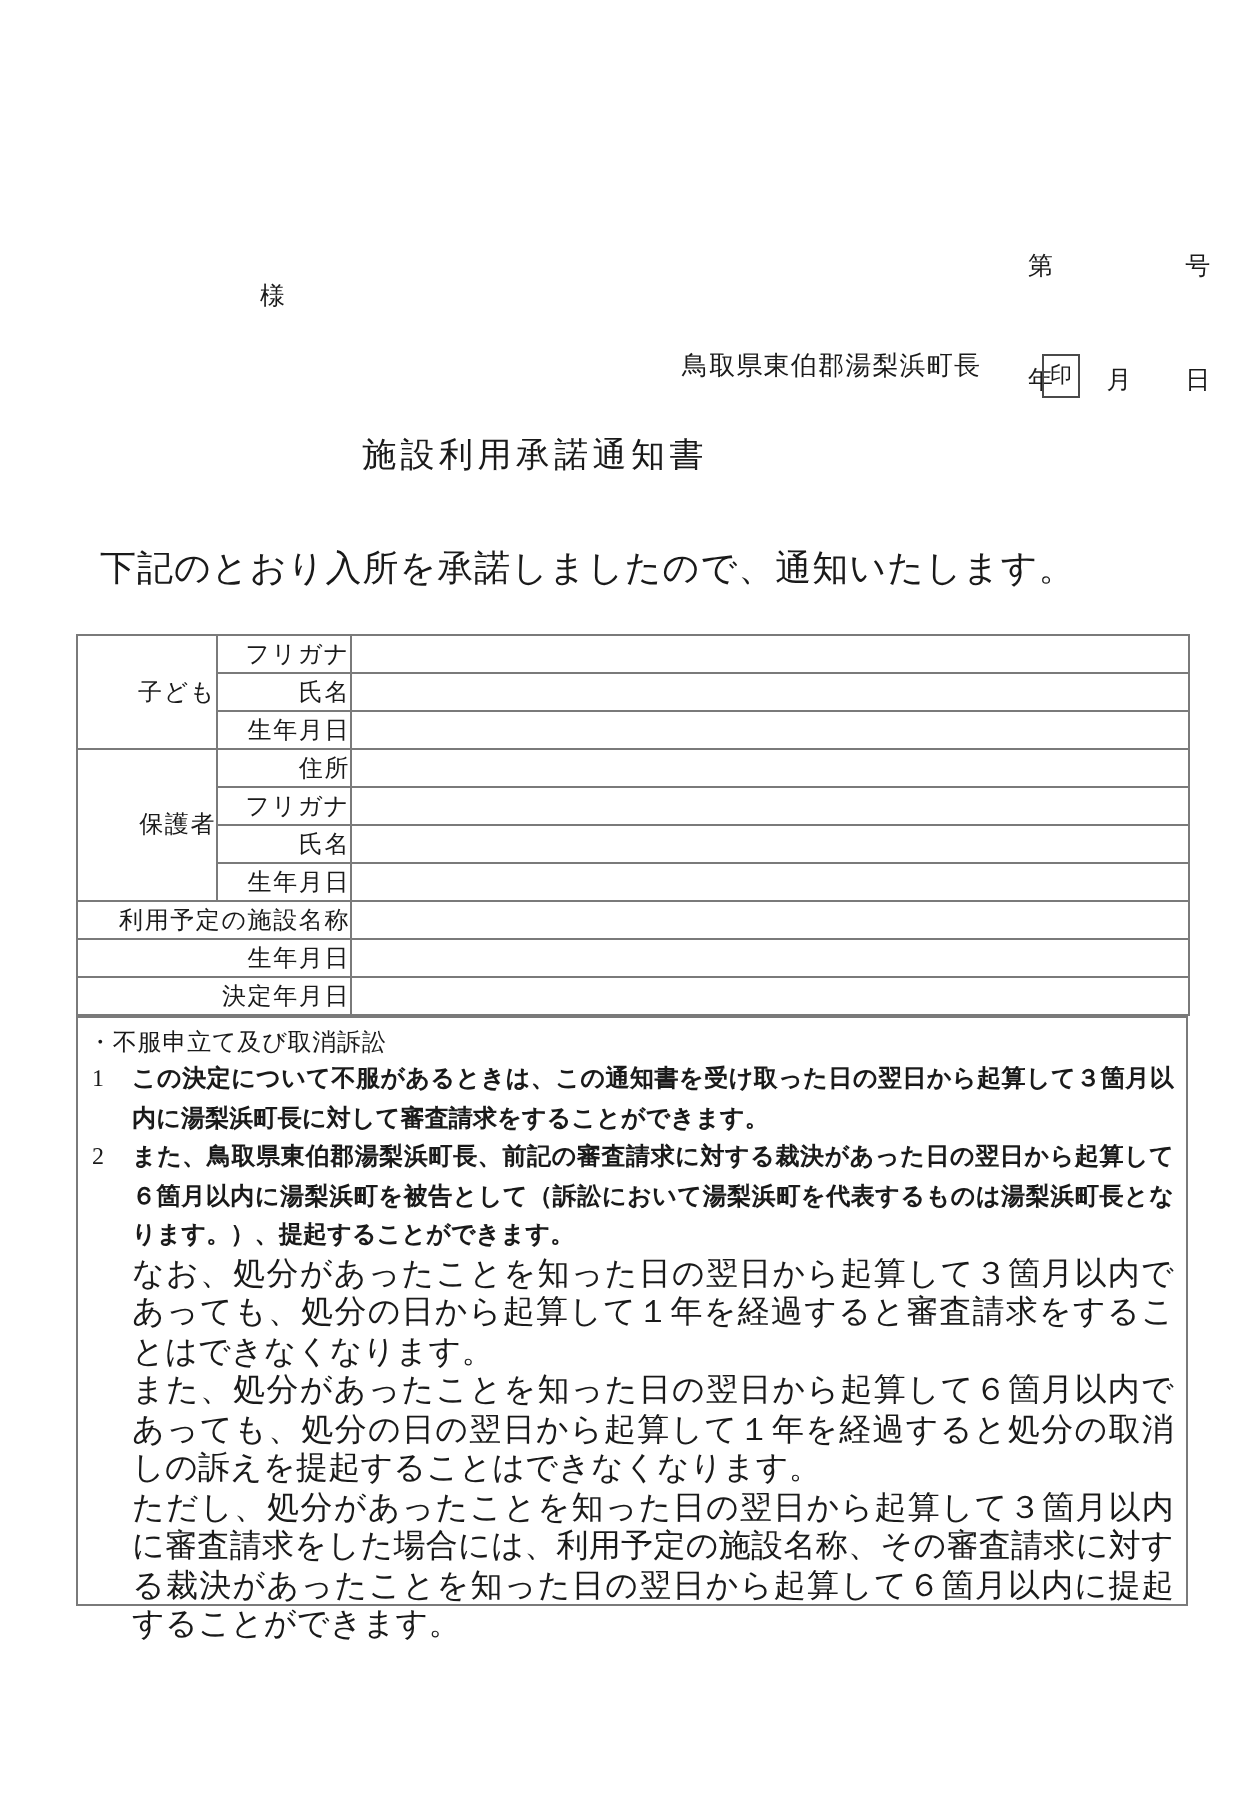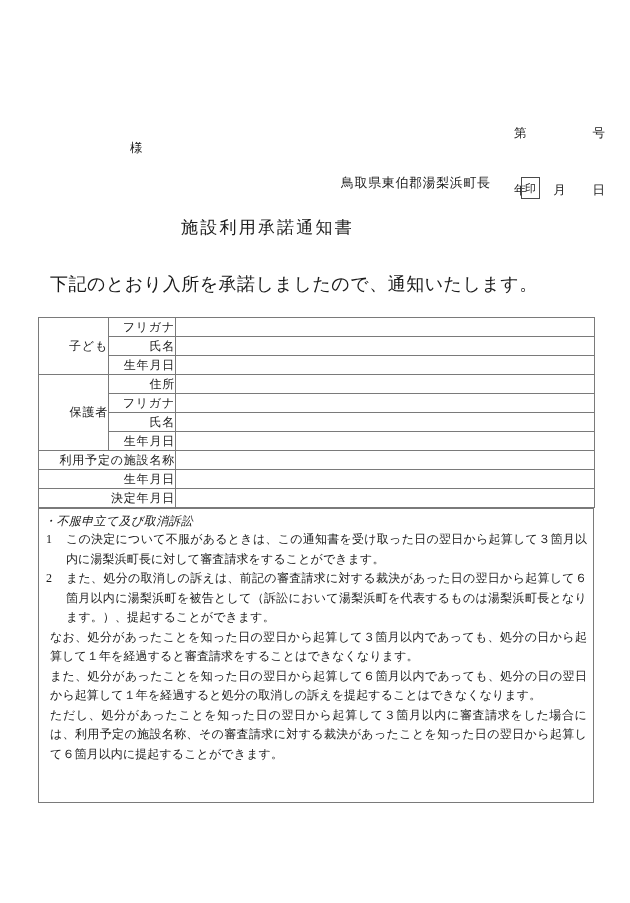--- a/index.html
+++ b/index.html
@@ -120,45 +120,45 @@
     width: 556px;
     height: 295px;
     border: 1px solid #7a7a7a;
     box-sizing: border-box;
     padding: 4px 6px 0 5px;
   }
   .notice-heading {
     font-size: 12px;
     letter-spacing: 0.4px;
     line-height: 17px;
-    font-style: italic;
   }
   .notice-item {
     display: flex;
     font-size: 12px;
     line-height: 19.5px;
     letter-spacing: 0.1px;
   }
   .notice-num {
     width: 22px;
     flex: 0 0 22px;
     text-align: left;
     padding-left: 2px;
     box-sizing: border-box;
   }
   .notice-body {
     flex: 1 1 auto;
     text-align: justify;
     text-justify: inter-character;
+    font-weight: bold;
   }
   .notice-para {
-    font-size: 12px;
+    font-size: 16px;
     line-height: 19.5px;
     letter-spacing: 0.1px;
-    margin-left: 6px;
+    margin-left: 22px;
     text-align: justify;
     text-justify: inter-character;
   }
 </style>
 </head>
 <body>
 
 <div class="page">
 
 
@@ -234,21 +234,21 @@
   <div class="notice-box">
     <div class="notice-heading">・不服申立て及び取消訴訟</div>
 
     <div class="notice-item">
       <div class="notice-num">1</div>
       <div class="notice-body">この決定について不服があるときは、この通知書を受け取った日の翌日から起算して３箇月以内に湯梨浜町長に対して審査請求をすることができます。</div>
     </div>
 
     <div class="notice-item">
       <div class="notice-num">2</div>
-      <div class="notice-body">また、処分の取消しの訴えは、前記の審査請求に対する裁決があった日の翌日から起算して６箇月以内に湯梨浜町を被告として（訴訟において湯梨浜町を代表するものは湯梨浜町長となります。）、提起することができます。</div>
+      <div class="notice-body">また、鳥取県東伯郡湯梨浜町長、前記の審査請求に対する裁決があった日の翌日から起算して６箇月以内に湯梨浜町を被告として（訴訟において湯梨浜町を代表するものは湯梨浜町長となります。）、提起することができます。</div>
     </div>
 
     <div class="notice-para">なお、処分があったことを知った日の翌日から起算して３箇月以内であっても、処分の日から起算して１年を経過すると審査請求をすることはできなくなります。</div>
     <div class="notice-para">また、処分があったことを知った日の翌日から起算して６箇月以内であっても、処分の日の翌日から起算して１年を経過すると処分の取消しの訴えを提起することはできなくなります。</div>
     <div class="notice-para">ただし、処分があったことを知った日の翌日から起算して３箇月以内に審査請求をした場合には、利用予定の施設名称、その審査請求に対する裁決があったことを知った日の翌日から起算して６箇月以内に提起することができます。</div>
   </div>
 
 </div>
 
 </body></html>

